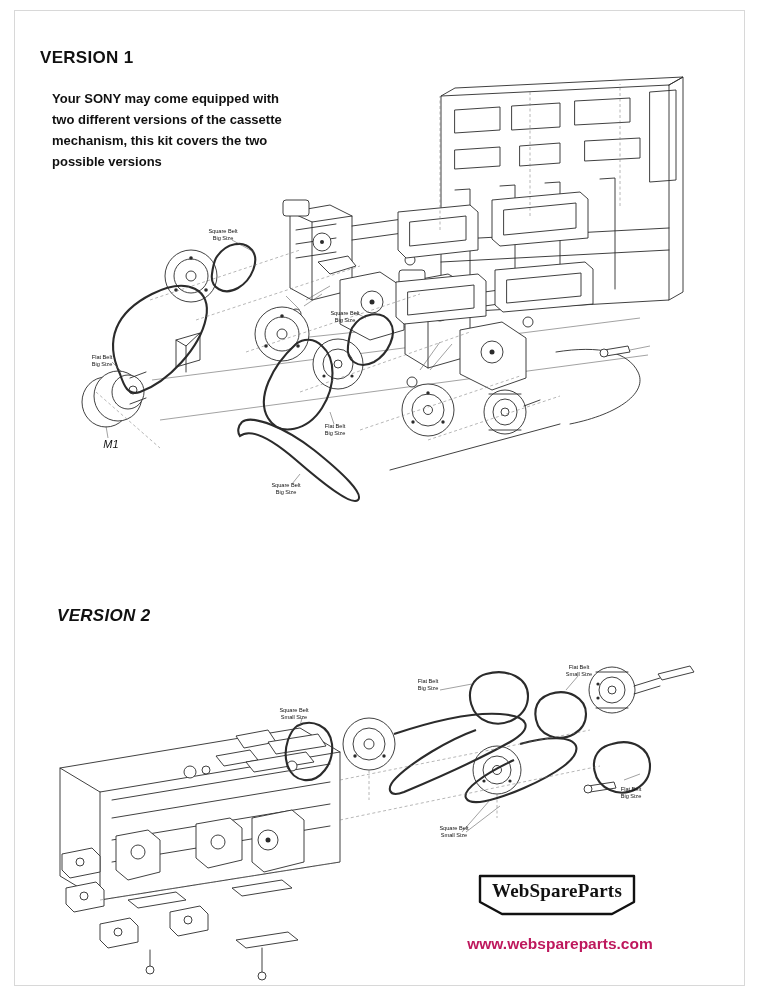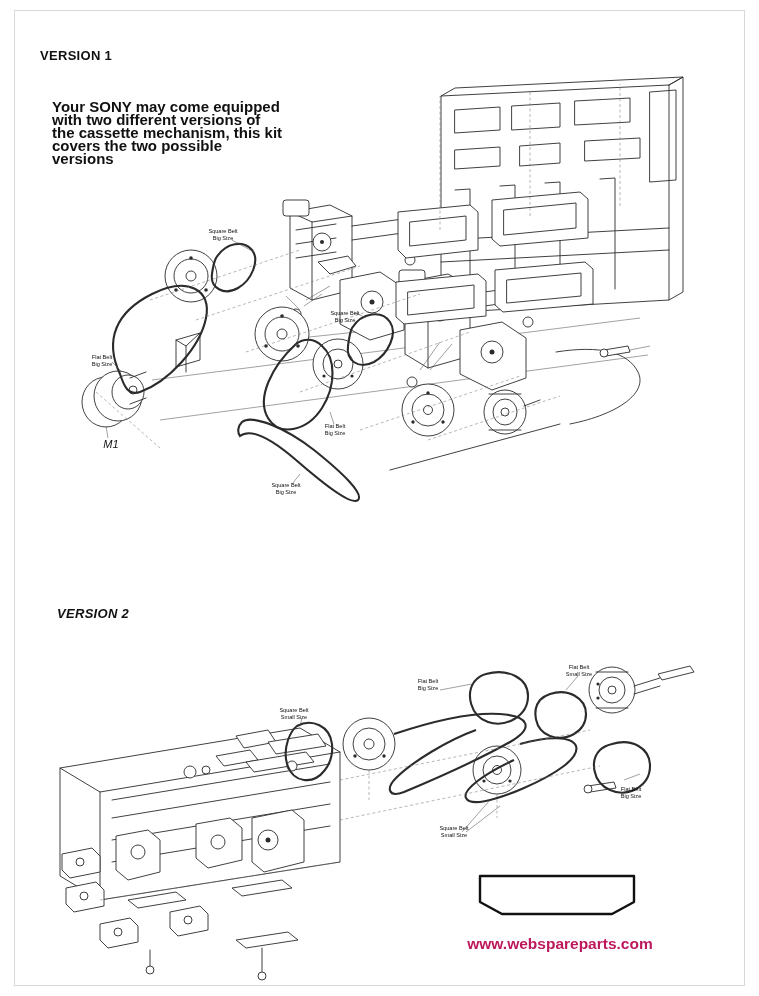--- a/index.html
+++ b/index.html
@@ -1,25 +1,25 @@
 <!DOCTYPE html>
 <html><head>
 <meta charset="utf-8">
 <style>
   html,body{margin:0;padding:0;background:#ffffff;}
   body{width:759px;height:996px;font-family:"Liberation Sans",sans-serif;color:#000;position:relative;overflow:hidden;}
   #page{position:relative;width:759px;height:996px;background:#fff;}
 
   .border-frame{position:absolute;left:14px;top:10px;width:731px;height:976px;border:1px solid #d8d8d8;box-sizing:border-box;}
 
-  .version-title{position:absolute;font-weight:bold;font-size:13px;letter-spacing:.3px;color:#111;}
+  .version-title{position:absolute;font-weight:bold;font-size:17px;letter-spacing:.3px;color:#111;}
   #v1-title{left:40px;top:48px;}
   #v2-title{left:57px;top:606px;font-style:italic;}
 
-  .intro{position:absolute;left:52px;top:100px;width:232px;font-size:15px;font-weight:bold;line-height:13px;color:#111;}
+  .intro{position:absolute;left:52px;top:88px;width:232px;font-size:13px;font-weight:bold;line-height:21px;color:#111;}
 
   .lbl{position:absolute;font-size:5.6px;line-height:7px;color:#111;text-align:center;font-family:"Liberation Sans",sans-serif;}
   .lbl.italic{font-style:italic;font-size:11px;}
 
   svg.art{position:absolute;left:0;top:0;width:759px;height:996px;pointer-events:none;}
 
   .brand{position:absolute;left:472px;top:880px;width:170px;text-align:center;}
   .brand-name{font-size:19px;font-weight:bold;letter-spacing:.2px;color:#111;font-family:"Liberation Serif",serif;}
   .brand-url{position:absolute;left:415px;top:935px;width:290px;text-align:center;font-size:15.5px;font-weight:bold;color:#be185d;}
   .brand-shape{position:absolute;left:472px;top:872px;width:170px;height:46px;}
@@ -369,15 +369,18 @@
 Big Size</span>
   </div>
   <div class="lbl" style="left:425px;top:825px;width:58px;">
     <span style="white-space:pre-line;">Square Belt
 Small Size</span>
   </div>
 
   <svg class="brand-shape" viewBox="0 0 170 46">
     <path d="M8 4 L162 4 L162 30 L140 42 L30 42 L8 30 Z" fill="#ffffff" stroke="#111" stroke-width="2.4" stroke-linejoin="round"></path>
   </svg>
+  <div class="brand">
+    <div class="brand-name">WebSpareParts</div>
+  </div>
   <div class="brand-url">www.webspareparts.com</div>
 
 </div>
 
 </body></html>

